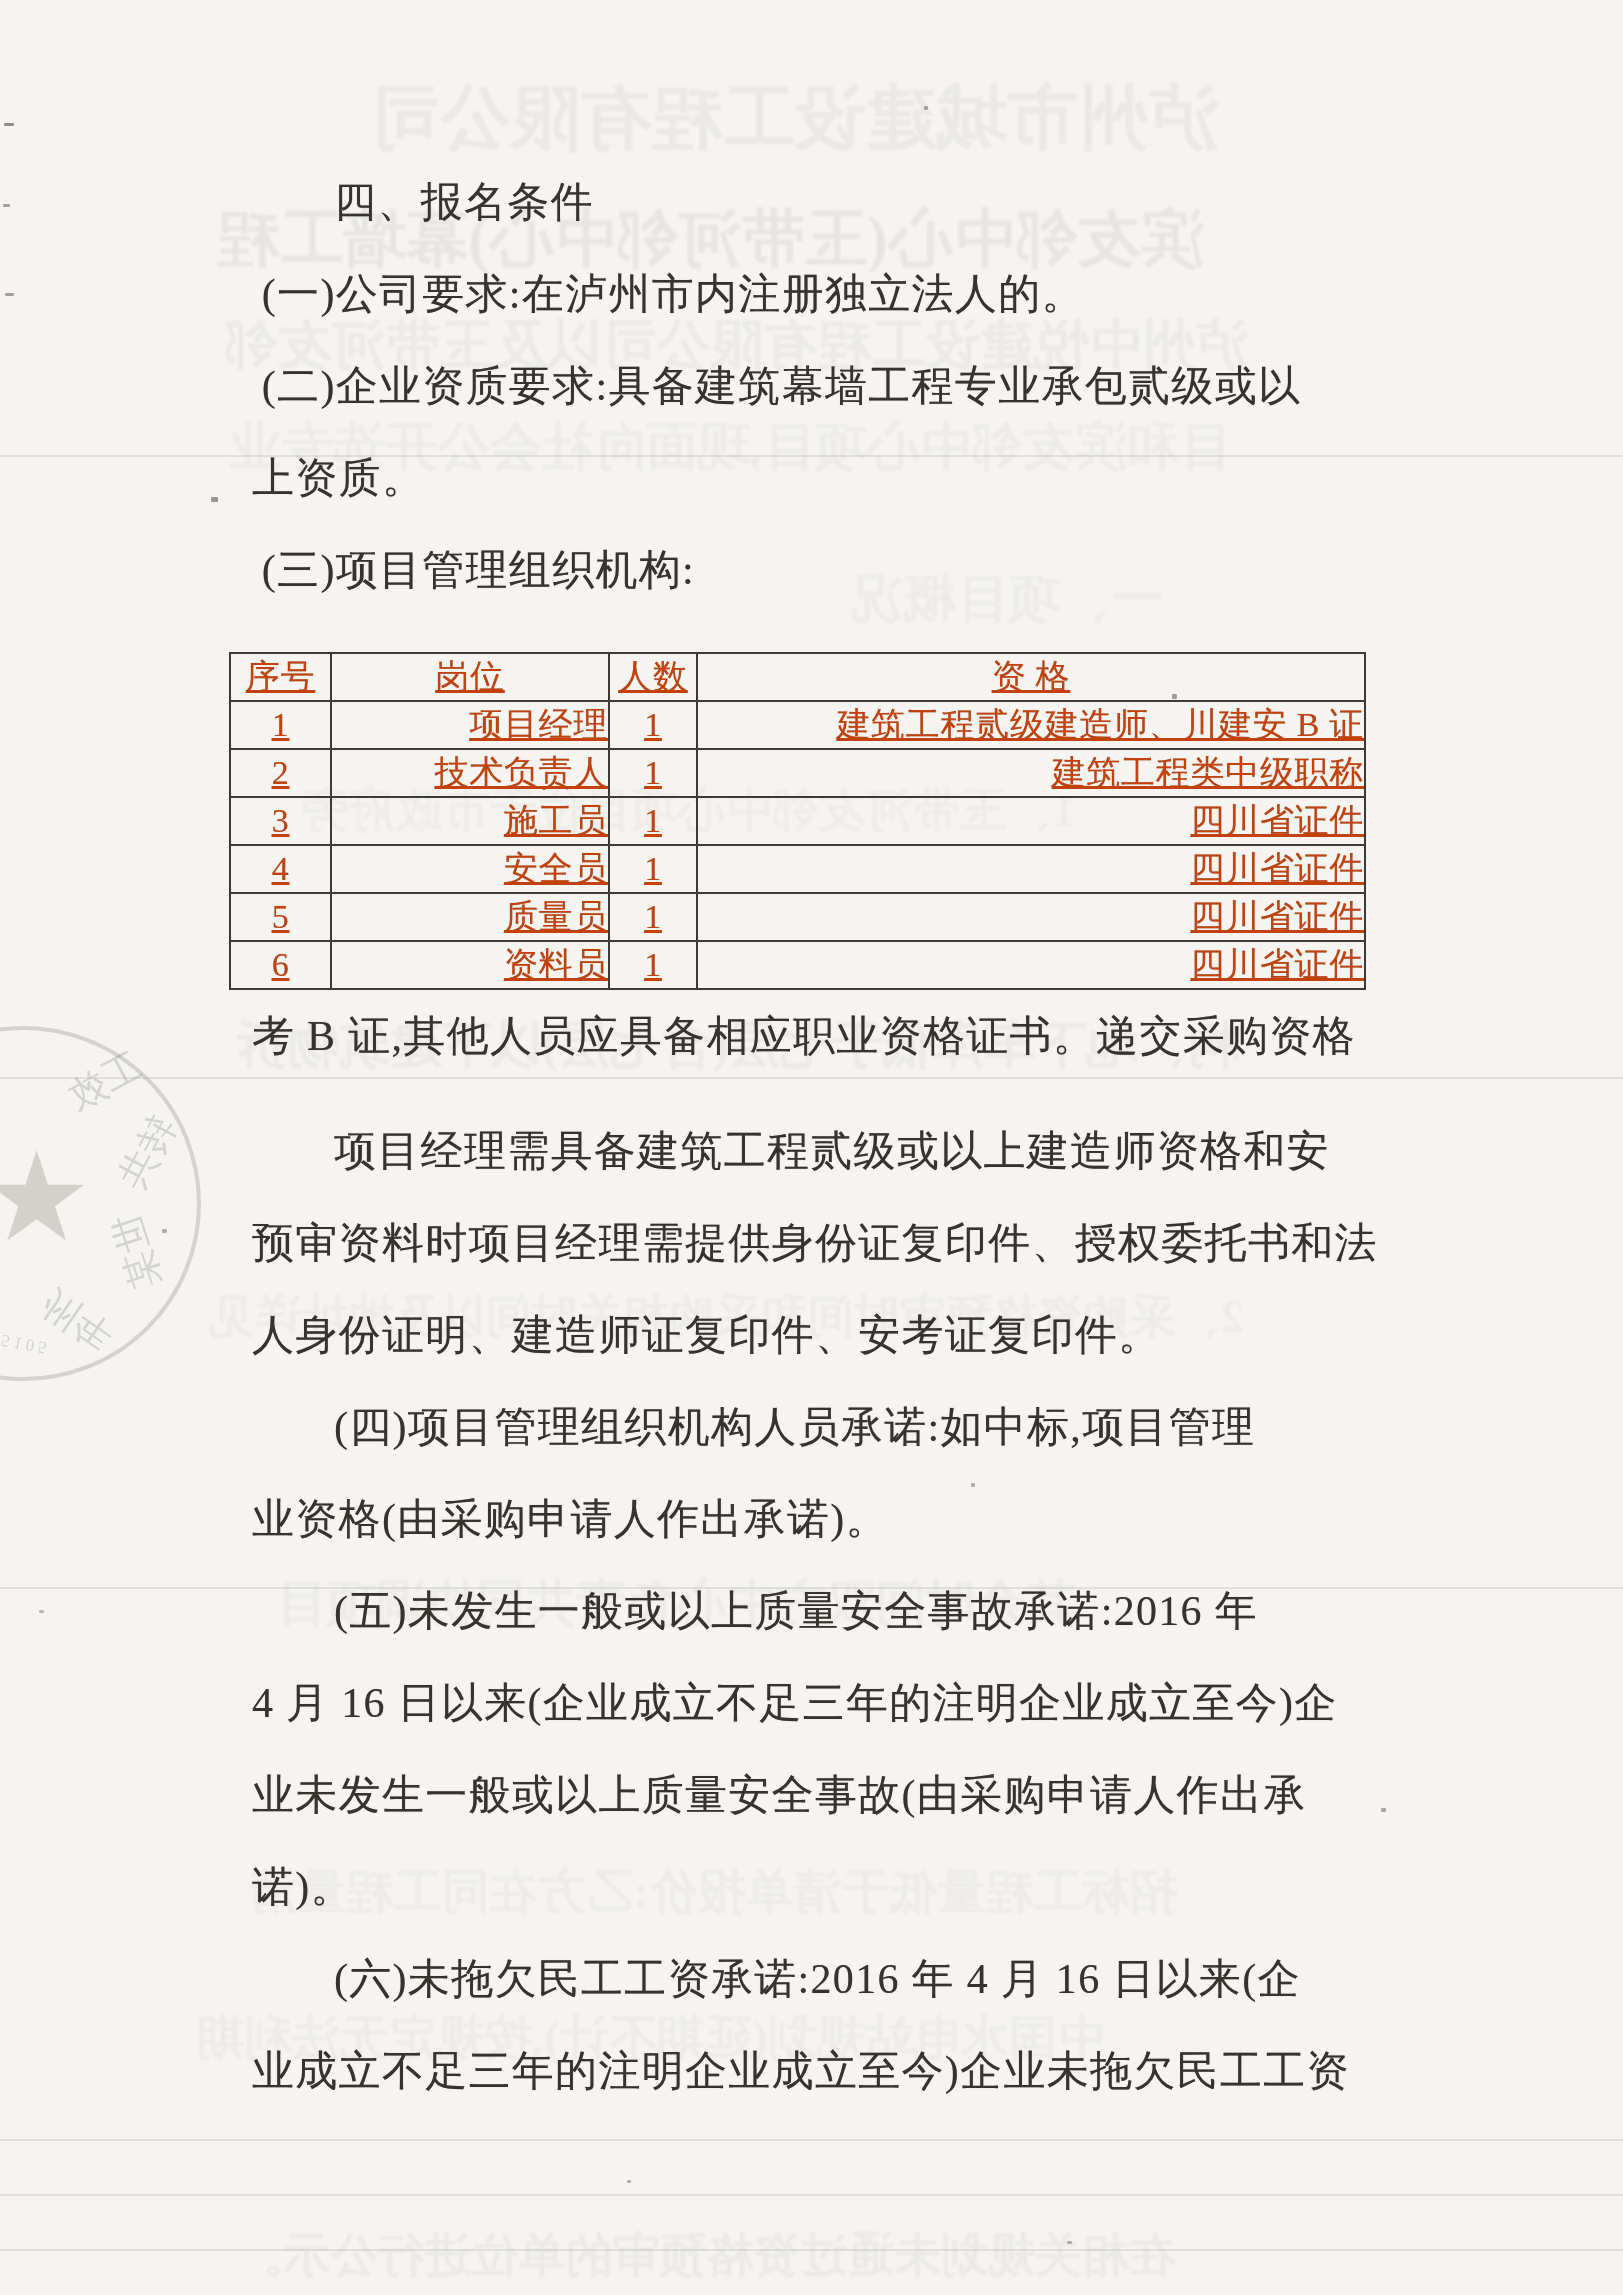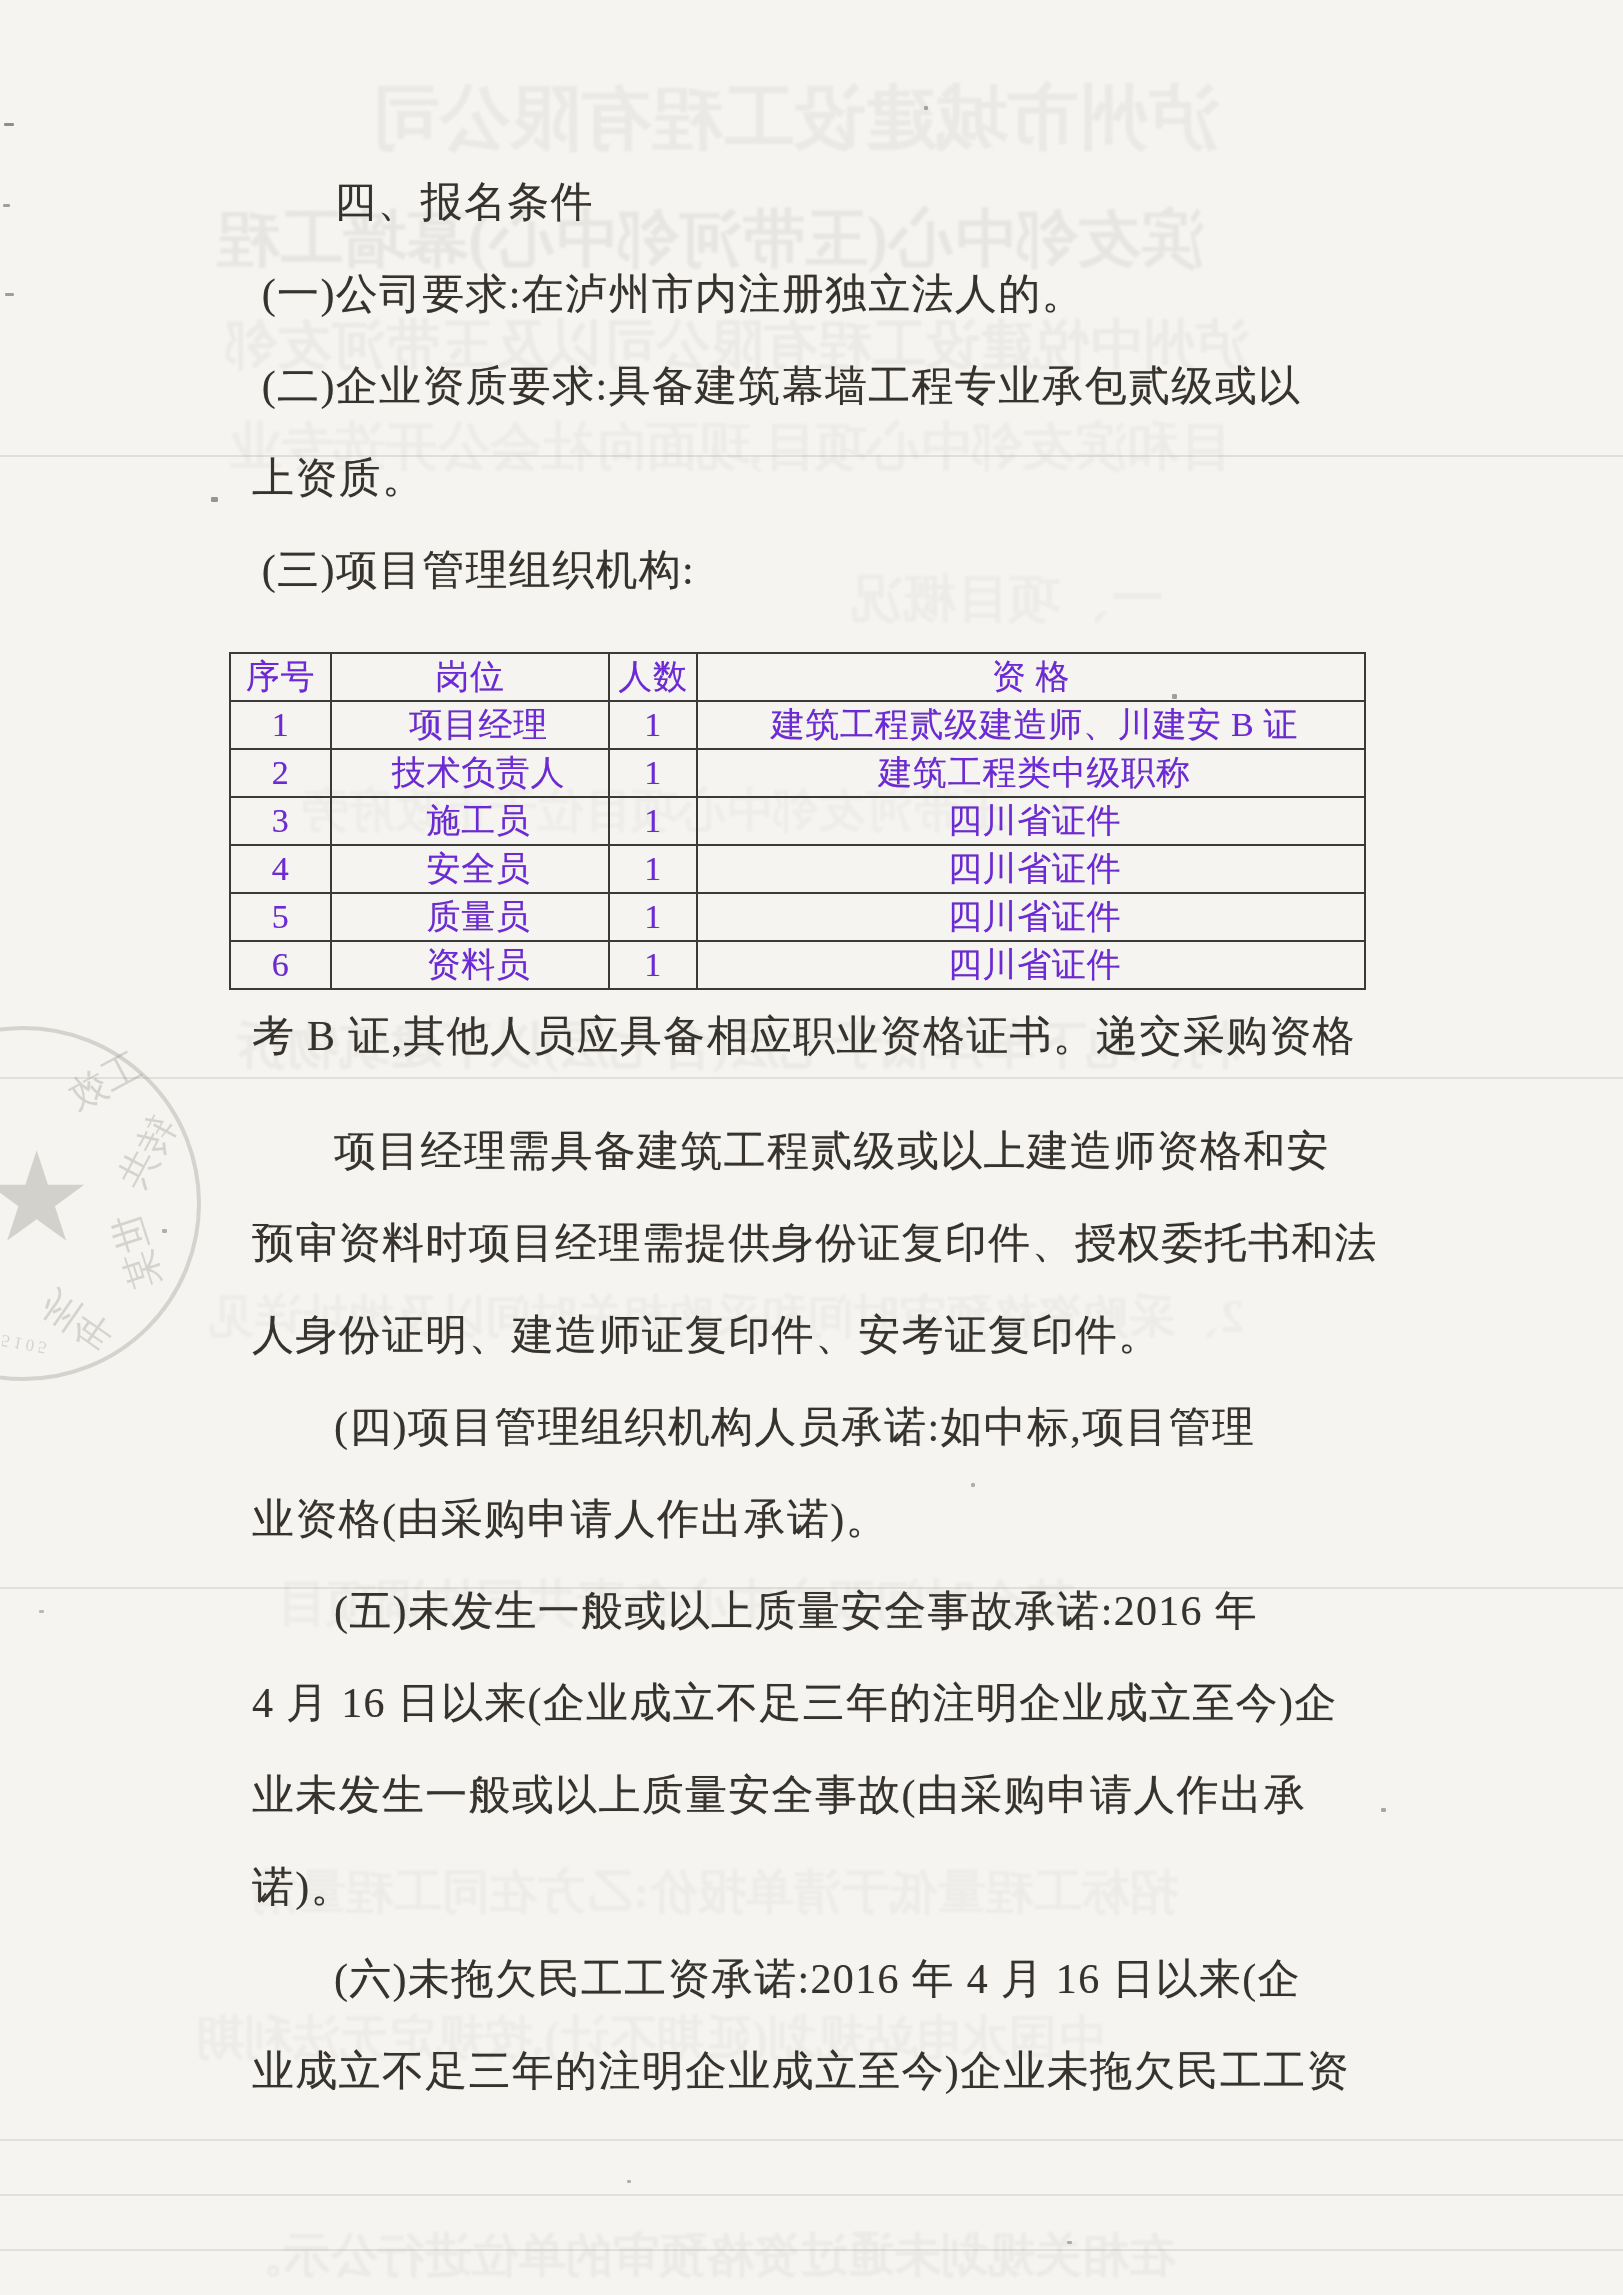--- a/index.html
+++ b/index.html
@@ -24,32 +24,33 @@
     font-size:42px;letter-spacing:1.3px;
     white-space:nowrap;
     text-shadow:0 0 0.7px rgba(54,51,46,.45);
   }
   .ind-s{text-indent:9.8px;}
   .ind-l{text-indent:82px;}
   
   table.qtable{
     border-collapse:collapse;table-layout:fixed;
     width:1136px;margin:36px 0 0 -23px;
-    font-size:34px;color:#6d28d9;
+    font-size:34px;color:#c2410c;
     letter-spacing:0.7px;
     text-shadow:0 0 0.7px rgba(54,51,46,.4);
+    text-decoration:underline;
   }
   .qtable th,.qtable td{
     border-left:2px solid #3c3a36;border-right:2px solid #3c3a36;
     border-top:2.6px solid #3c3a36;border-bottom:2.6px solid #3c3a36;
     font-weight:normal;padding:0;overflow:hidden;white-space:nowrap;
   }
   .qtable th{height:45px;text-align:center;}
   .qtable td{height:33px;text-align:center;}
-  .qtable .c-pos,.qtable .c-qual{text-align:center;padding-left:17px;margin-left:16px;}
+  .qtable .c-pos,.qtable .c-qual{text-align:right;padding-left:17px;margin-left:16px;}
   .qtable .c-qual{padding-left:7px;}
   .after-table{margin-top:23px;}
   
   .ghost{
     position:absolute;
     color:#6f6f68;
     font-weight:bold;
     transform:scaleX(-1);
     white-space:nowrap;
     filter:blur(1.3px);

